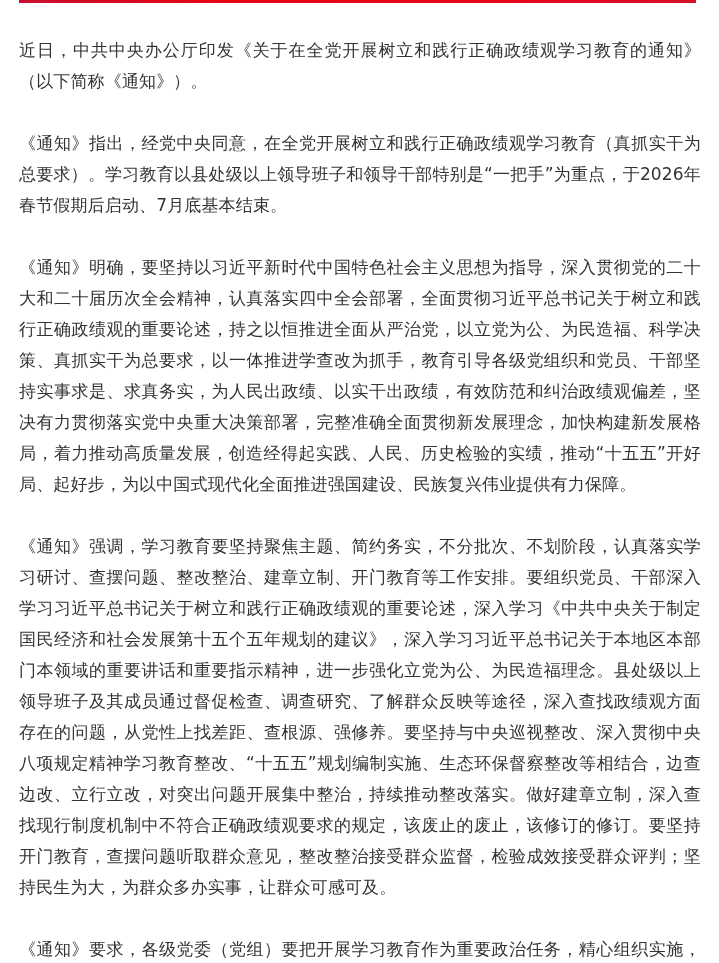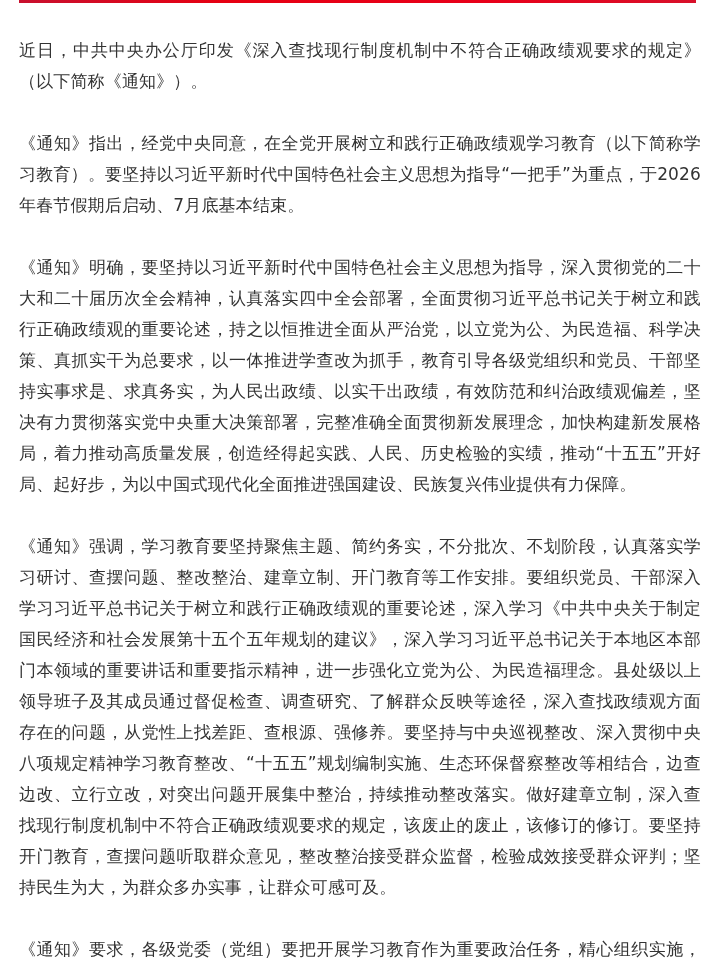--- a/index.html
+++ b/index.html
@@ -15,18 +15,18 @@
     letter-spacing: 0.15px;
   }
   .article p { margin: 0 0 31px 0; text-align: justify; }
 </style>
 </head>
 <body>
 
 <div class="top-bar"></div>
 
 <div class="article">
-  <p>近日，中共中央办公厅印发《深入查找现行制度机制中不符合正确政绩观要求的规定》（以下简称《通知》）。</p>
-  <p>《通知》指出，经党中央同意，在全党开展树立和践行正确政绩观学习教育（以下简称学习教育）。要坚持以习近平新时代中国特色社会主义思想为指导“一把手”为重点，于2026年春节假期后启动、7月底基本结束。</p>
+  <p>近日，中共中央办公厅印发《关于在全党开展树立和践行正确政绩观学习教育的通知》（以下简称《通知》）。</p>
+  <p>《通知》指出，经党中央同意，在全党开展树立和践行正确政绩观学习教育（真抓实干为总要求）。学习教育以县处级以上领导班子和领导干部特别是“一把手”为重点，于2026年春节假期后启动、7月底基本结束。</p>
   <p>《通知》明确，要坚持以习近平新时代中国特色社会主义思想为指导，深入贯彻党的二十大和二十届历次全会精神，认真落实四中全会部署，全面贯彻习近平总书记关于树立和践行正确政绩观的重要论述，持之以恒推进全面从严治党，以立党为公、为民造福、科学决策、真抓实干为总要求，以一体推进学查改为抓手，教育引导各级党组织和党员、干部坚持实事求是、求真务实，为人民出政绩、以实干出政绩，有效防范和纠治政绩观偏差，坚决有力贯彻落实党中央重大决策部署，完整准确全面贯彻新发展理念，加快构建新发展格局，着力推动高质量发展，创造经得起实践、人民、历史检验的实绩，推动“十五五”开好局、起好步，为以中国式现代化全面推进强国建设、民族复兴伟业提供有力保障。</p>
   <p>《通知》强调，学习教育要坚持聚焦主题、简约务实，不分批次、不划阶段，认真落实学习研讨、查摆问题、整改整治、建章立制、开门教育等工作安排。要组织党员、干部深入学习习近平总书记关于树立和践行正确政绩观的重要论述，深入学习《中共中央关于制定国民经济和社会发展第十五个五年规划的建议》，深入学习习近平总书记关于本地区本部门本领域的重要讲话和重要指示精神，进一步强化立党为公、为民造福理念。县处级以上领导班子及其成员通过督促检查、调查研究、了解群众反映等途径，深入查找政绩观方面存在的问题，从党性上找差距、查根源、强修养。要坚持与中央巡视整改、深入贯彻中央八项规定精神学习教育整改、“十五五”规划编制实施、生态环保督察整改等相结合，边查边改、立行立改，对突出问题开展集中整治，持续推动整改落实。做好建章立制，深入查找现行制度机制中不符合正确政绩观要求的规定，该废止的废止，该修订的修订。要坚持开门教育，查摆问题听取群众意见，整改整治接受群众监督，检验成效接受群众评判；坚持民生为大，为群众多办实事，让群众可感可及。</p>
   <p>《通知》要求，各级党委（党组）要把开展学习教育作为重要政治任务，精心组织实施，确保取得实效。党委（党组）主要负责同志要履行好第一责任人责任。结合不同层级、地区、领域、行业实际，加强分类指导。做好宣传引导，力戒形式主义。</p>
 </div>
 
 </body></html>

